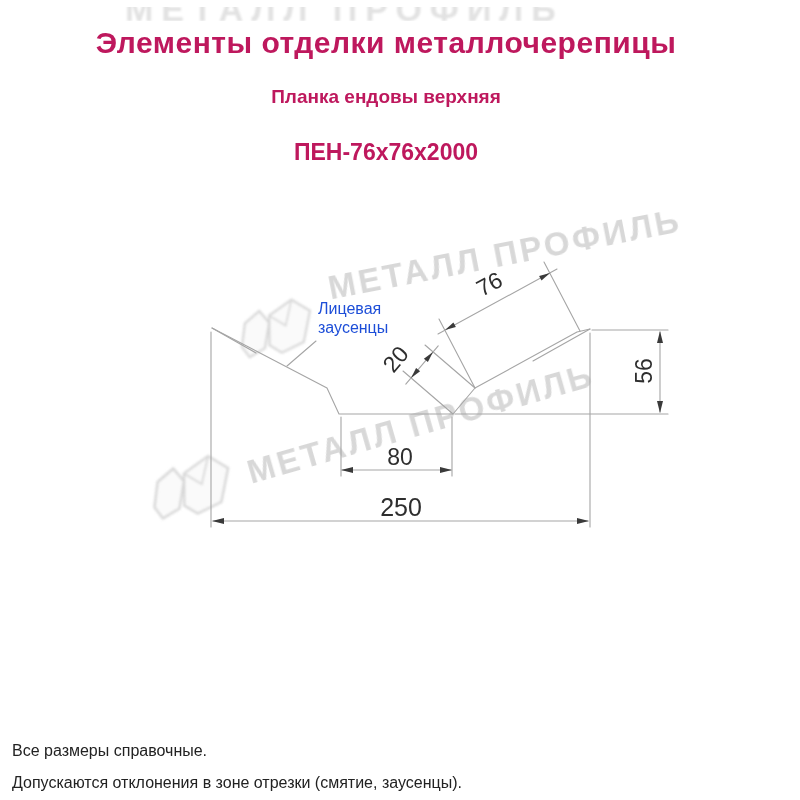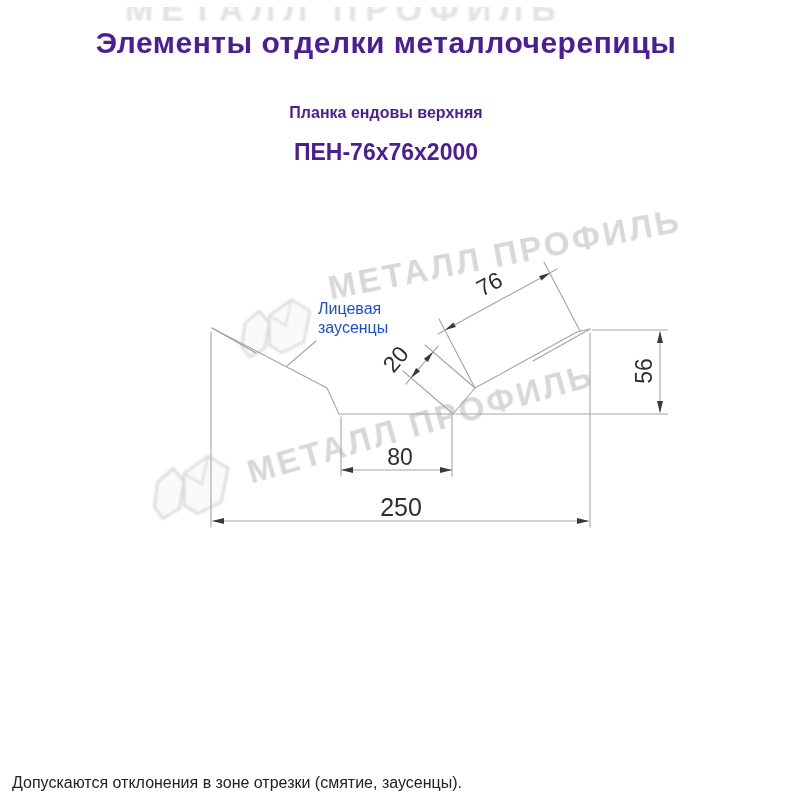--- a/index.html
+++ b/index.html
@@ -1,22 +1,22 @@
 <!DOCTYPE html>
 <html><head>
 <meta charset="utf-8">
 <style>
   html,body { margin:0; padding:0; background:#ffffff; }
   .canvas {
     position:relative; width:800px; height:800px; background:#ffffff;
     font-family:"Liberation Sans", sans-serif; overflow:hidden;
   }
-  .title-line { position:absolute; left:0; width:772px; text-align:center; color:#4c1d95; font-weight:bold; }
+  .title-line { position:absolute; left:0; width:772px; text-align:center; color:#be185d; font-weight:bold; }
   .main-title    { top:26px;  font-size:30px; letter-spacing:0.5px; }
-  .sub-title     { top:104px; font-size:16px; }
+  .sub-title     { top:86px; font-size:19px; }
   .model-number  { top:139px; font-size:23px;text-align:center; }
 
   .face-label { position:absolute; left:318px; top:299px; font-size:16px; line-height:19px; color:#1d4ed8; }
 
   
   .wm-text {
     position:absolute; white-space:nowrap; font-weight:bold;
     color:#d8d8d8; letter-spacing:3px; filter:blur(0.7px);
     transform-origin:left top; user-select:none;
   }
@@ -117,14 +117,15 @@
     <text class="dim-text" x="644" y="379" font-size="23" text-anchor="middle" transform="rotate(-90 644 371)">56</text>
     <text class="dim-text" x="493" y="291" font-size="23" text-anchor="middle" transform="rotate(-27.5 493 291)">76</text>
     <text class="dim-text" x="398" y="366" font-size="23" text-anchor="middle" transform="rotate(-50 398 361)">20</text>
   </svg>
 
   <div class="face-label">
     <div>Лицевая</div>
     <div>заусенцы</div>
   </div>
 
+  <div class="footer-note footer-note-1">Все размеры справочные.</div>
   <div class="footer-note footer-note-2">Допускаются отклонения в зоне отрезки (смятие, заусенцы).</div>
 </div>
 
 </body></html>

